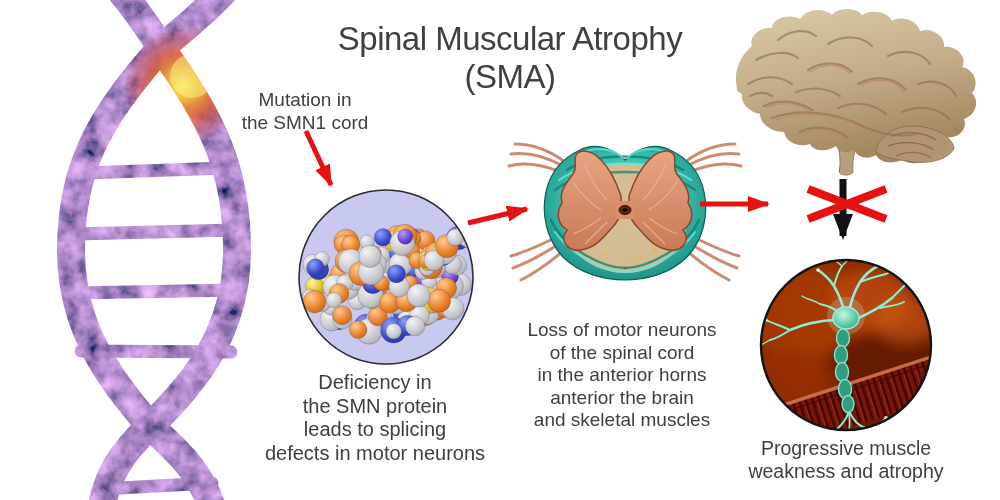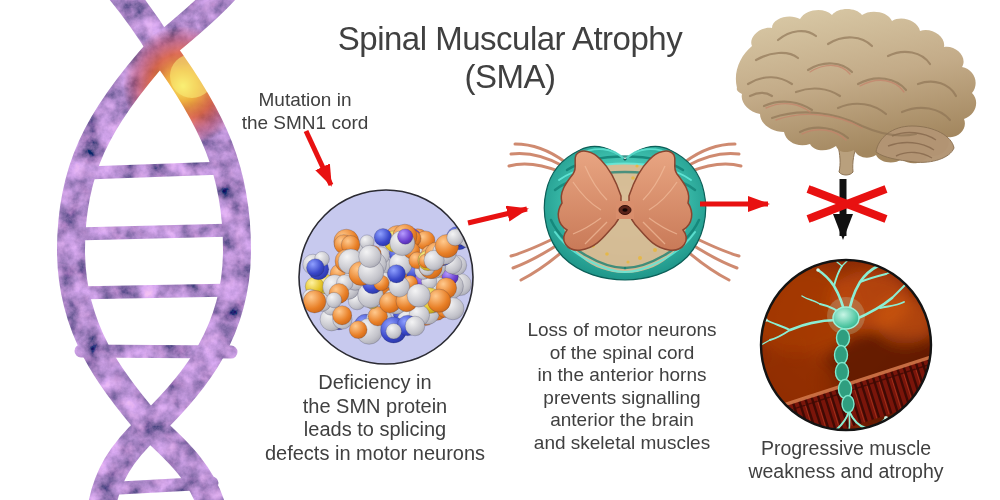--- a/index.html
+++ b/index.html
@@ -532,21 +532,20 @@
   <div>Deficiency in</div>
   <div>the SMN protein</div>
   <div>leads to splicing</div>
   <div>defects in motor neurons</div>
 </div>
 
 <div class="lbl loss">
   <div>Loss of motor neurons</div>
   <div>of the spinal cord</div>
   <div>in the anterior horns</div>
-  <div>prevents signalling</div>
   <div>anterior the brain</div>
   <div>and skeletal muscles</div>
 </div>
 
 <div class="lbl progressive">
   <div>Progressive muscle</div>
   <div>weakness and atrophy</div>
 </div>
 
 </div>

